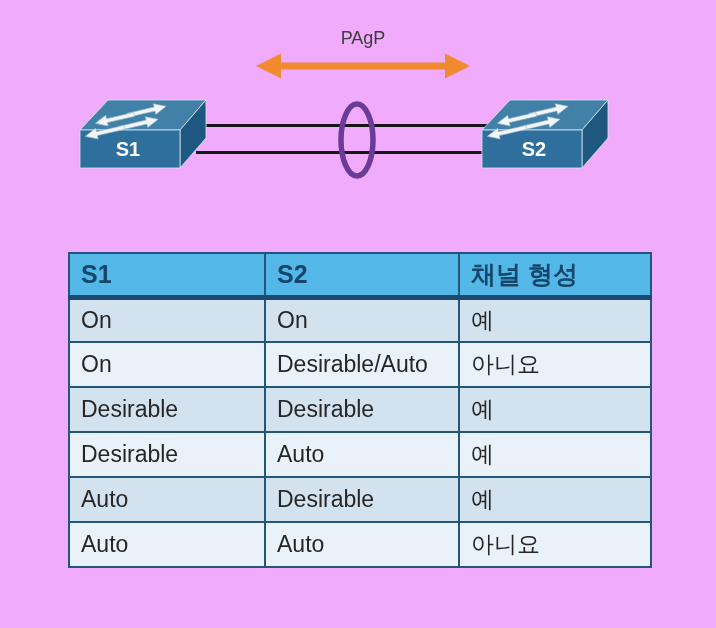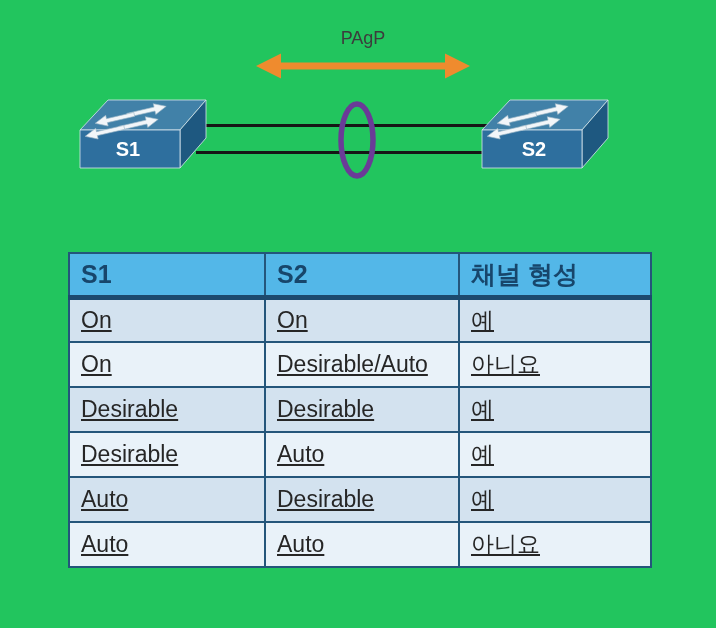--- a/index.html
+++ b/index.html
@@ -6,21 +6,21 @@
   html, body { background: #ffffff; }
   body {
     font-family: "Liberation Sans", sans-serif;
     width: 716px; height: 628px;
     position: relative;
     overflow: hidden;
   }
   .screen {
     position: absolute; left: 0; top: 0;
     width: 716px; height: 628px;
-    background: #22c55e;
+    background: #f0abfc;
   }
 
   
   .diagram-svg {
     position: absolute; left: 0; top: 0;
     width: 716px; height: 240px;
   }
   .pagp-label {
     font-family: "Liberation Sans", sans-serif;
     font-size: 18px;
@@ -61,21 +61,20 @@
     font-size: 25px;
     font-weight: bold;
     height: 44px;
     border-bottom: 5px solid #1c4a6e;
   }
   .mode-table td {
     font-size: 23px;
     color: #262626;
     height: 45px;
     font-weight: normal;
-    text-decoration: underline;
   }
   .mode-table tbody tr:nth-child(odd) td { background: #d3e2ef; }
   .mode-table tbody tr:nth-child(even) td { background: #e9f2f9; }
 </style>
 </head>
 <body>
 
 <div class="screen">
 
   <svg class="diagram-svg" viewBox="0 0 716 240">

